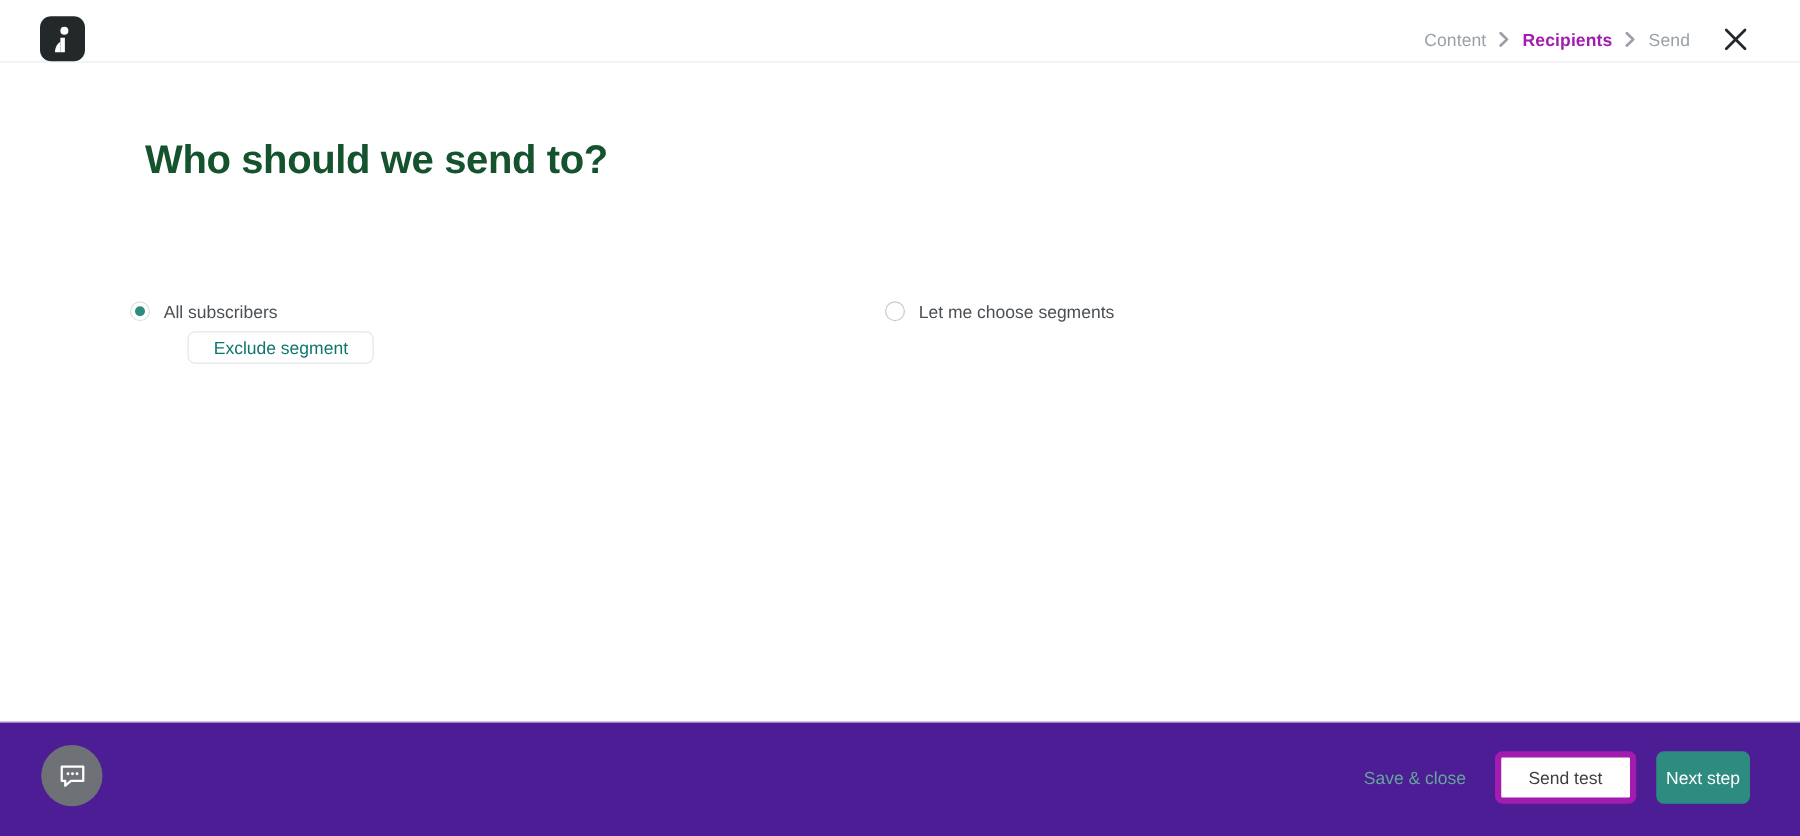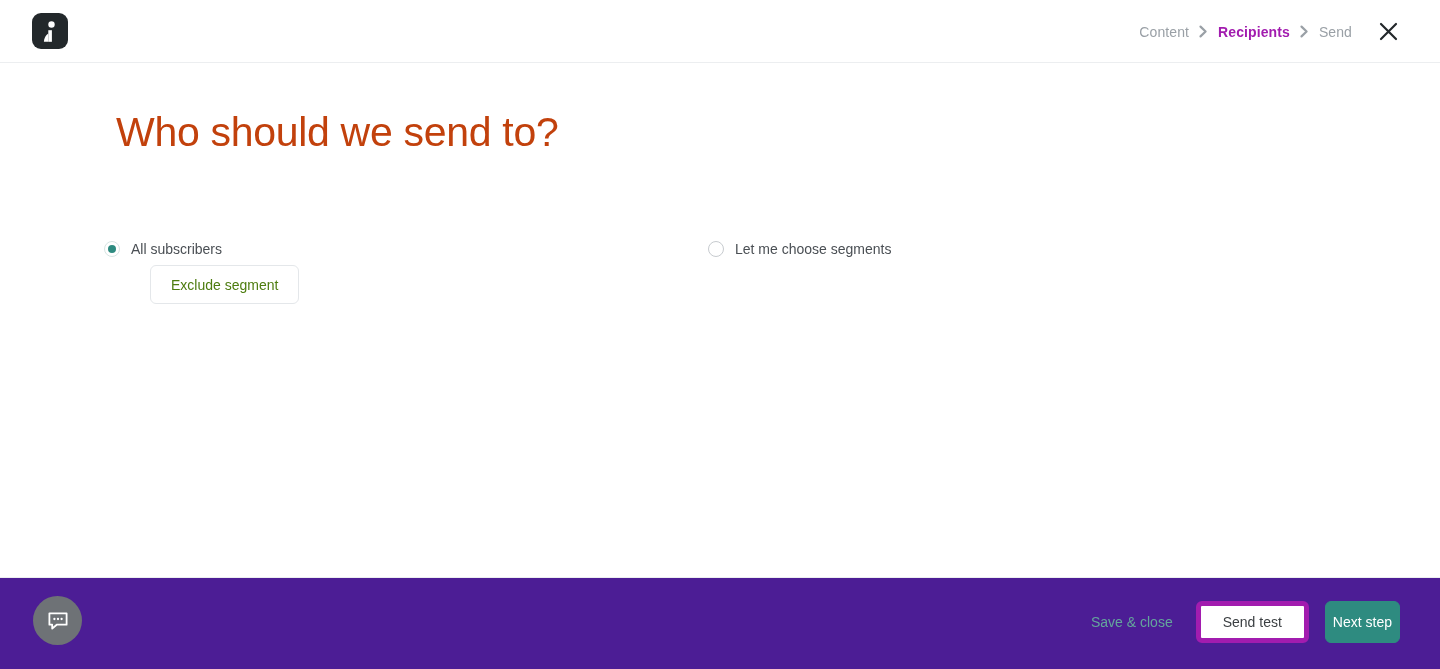--- a/index.html
+++ b/index.html
@@ -14,21 +14,21 @@
     color: #3b3f42;
     overflow: hidden;
     position: relative;
   }
 
   
   .header {
     position: absolute;
     top: 0; left: 0;
     width: 1440px;
-    height: 63px;
+    height: 50px;
     background: #ffffff;
     border-bottom: 1px solid #eceef0;
     box-sizing: border-box;
   }
   .logo {
     position: absolute;
     left: 32px;
     top: 13px;
     width: 36px;
     height: 36px;
@@ -77,23 +77,23 @@
     top: 63px;
     left: 0;
     width: 1440px;
     height: 514px;
     background: #ffffff;
   }
   .page-title {
     position: absolute;
     left: 116px;
     top: 45px;
-    font-size: 41px;
-    font-weight: 400;
-    color: #c2410c;
+    font-size: 32px;
+    font-weight: 700;
+    color: #14532d;
     letter-spacing: -0.3px;
     margin: 0;
     line-height: 1.2;
   }
 
   .options-row {
     position: absolute;
     left: 104px;
     top: 142px;
     width: 1200px;
@@ -138,31 +138,31 @@
   .option-label {
     font-size: 14px;
     color: #4a4f54;
     white-space: nowrap;
   }
 
   .exclude-btn {
     position: absolute;
     left: 150px;
     top: 202px;
-    height: 39px;
+    height: 26px;
     padding: 0 20px;
     display: flex;
     align-items: center;
     justify-content: center;
     background: #ffffff;
     border: 1px solid #e4e7ea;
     border-radius: 6px;
     font-size: 14px;
     font-family: "Liberation Sans", sans-serif;
-    color: #4d7c0f;
+    color: #0f766e;
     cursor: pointer;
     box-sizing: border-box;
   }
 
   
   .footer {
     position: absolute;
     left: 0;
     top: 577px;
     width: 1440px;

